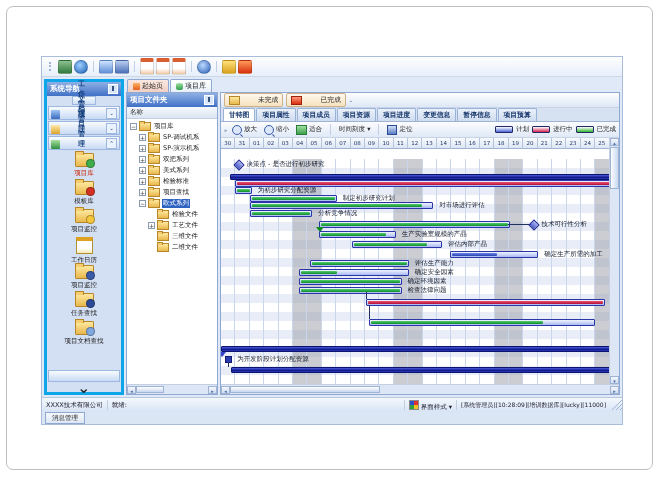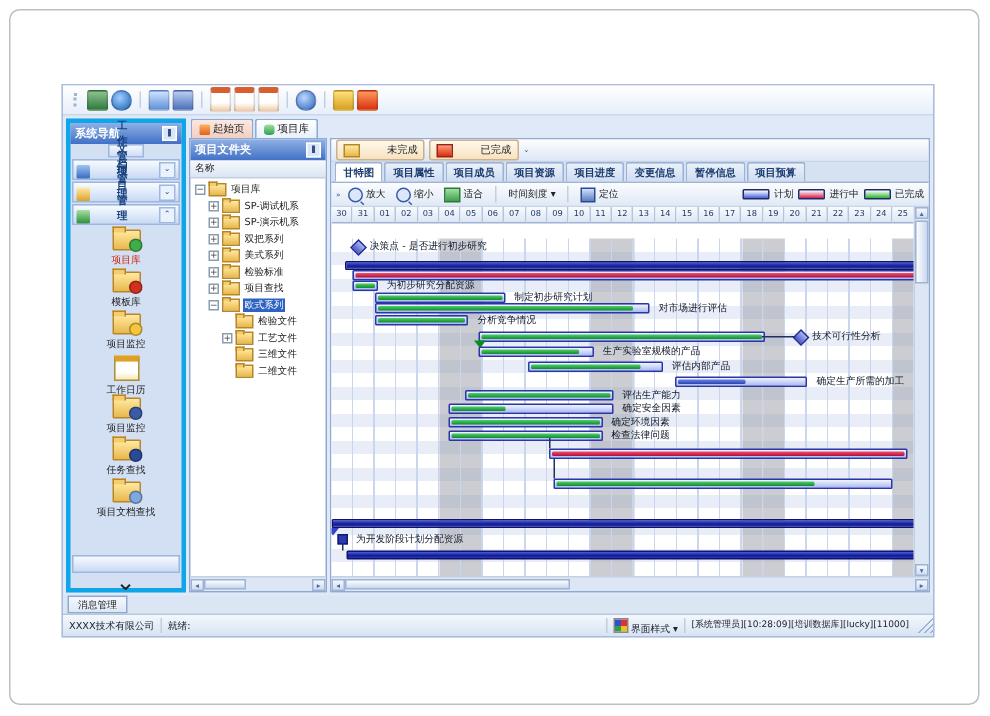--- a/index.html
+++ b/index.html
@@ -527,26 +527,26 @@
               <span class="thumb" style="width:150px;" data-name="scroll-thumb"></span>
               <span style="flex:1"></span>
               <span class="sbtn" data-name="scroll-right-icon">▸</span>
             </div>
           </div>
 
         </div>
       </div>
     </div>
 
-    <div id="bottomtabs" data-name="bottom-tab-strip">
-      <span class="btab" data-name="tab-message-management">消息管理</span>
-    </div>
-
     <div id="statusbar" data-name="status-bar">
       <span class="scell" data-name="company-label">XXXX技术有限公司</span>
       <span class="scell grow" data-name="ready-status">就绪:</span>
       <span class="scell" data-name="interface-style-button"><span class="styleic" data-name="style-palette-icon"></span><span>界面样式</span> ▾</span>
       <span class="scell" style="font-size:6px;border-right:none;" data-name="session-info">[系统管理员][10:28:09][培训数据库][lucky][11000]</span>
       <span class="gripbox" data-name="resize-grip"></span>
     </div>
 
+    <div id="bottomtabs" data-name="bottom-tab-strip">
+      <span class="btab" data-name="tab-message-management">消息管理</span>
+    </div>
+
   </div>
 </div>
 
 </body></html>

